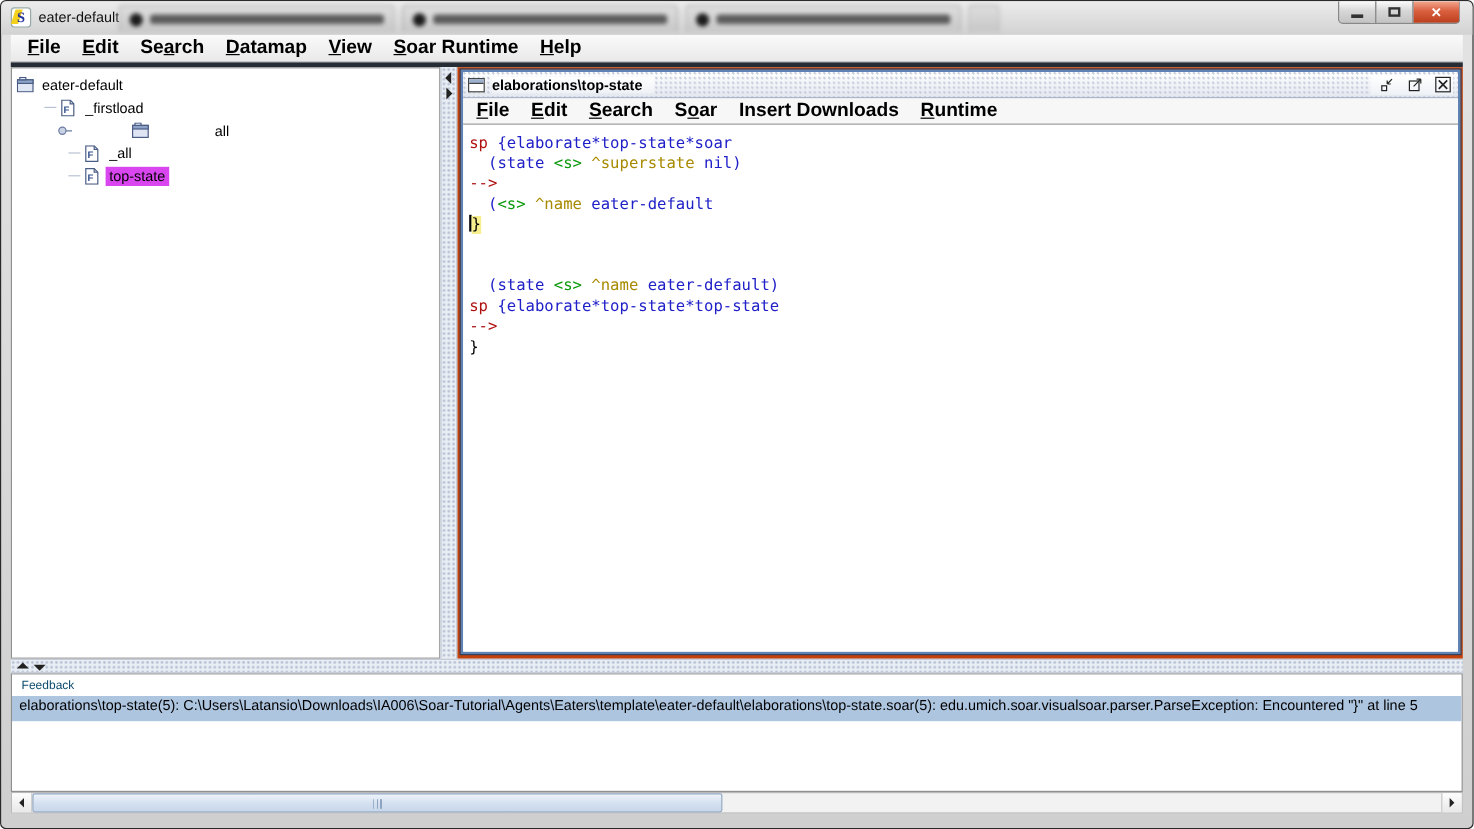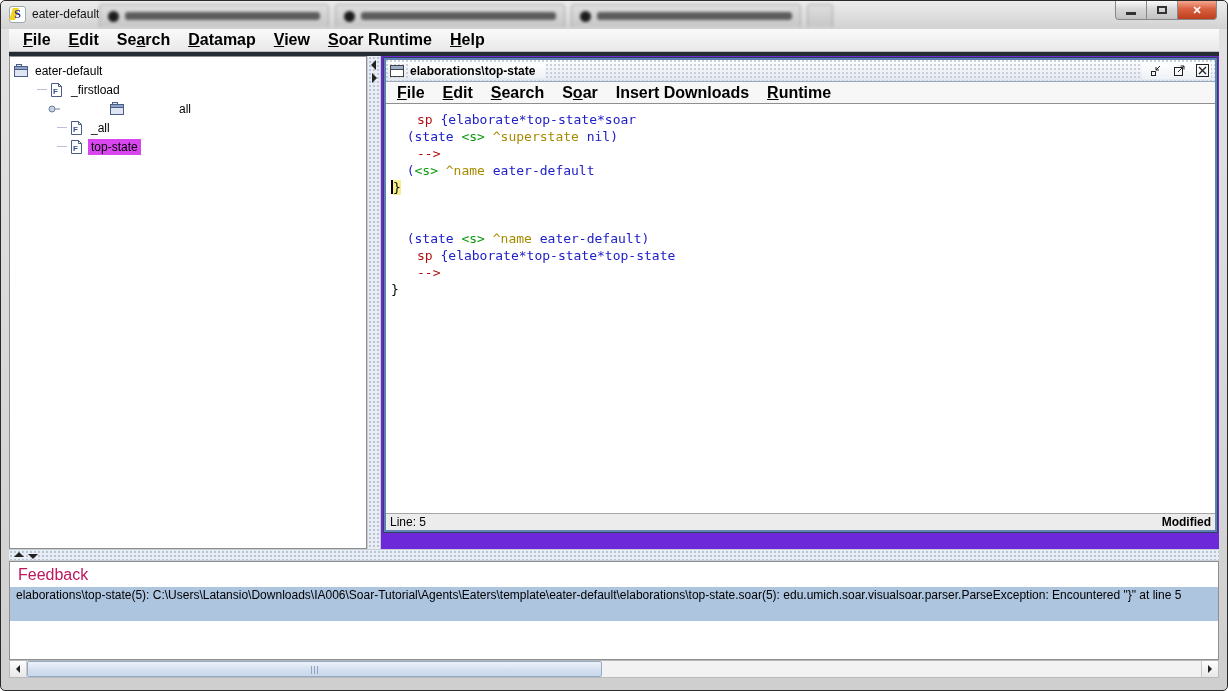--- a/index.html
+++ b/index.html
@@ -53,21 +53,21 @@
   .conn { width:10px; height:1px; background:#b9c2d4; }
 
   .vsplit { width:14px; position:relative; background:#e9edf4;
             background-image:radial-gradient(circle at 2px 2px,#b9c3d6 1px,transparent 1.2px);
             background-size:4px 4px; border-left:1px solid #c6ccd8; border-right:1px solid #c6ccd8; }
   .vsplit .tri-l { position:absolute; left:3px; top:4px; width:0; height:0;
             border:5px solid transparent; border-right-color:#222; border-left-width:0; }
   .vsplit .tri-r { position:absolute; left:4px; top:17px; width:0; height:0;
             border:5px solid transparent; border-left-color:#222; border-right-width:0; }
 
-  .desktop { flex:1; padding:2px 2px 17px 3px; background:#6d28d9; }
+  .desktop { flex:1; padding:2px 2px 4px 3px; background:#c2410c; }
 
   
   .iframe { width:100%; height:100%; border:2px solid #5f82b5; outline:1px solid #31415e;
             background:#fff; display:flex; flex-direction:column; }
   .if-titlebar { height:22px; flex:none; display:flex; align-items:center; padding:0 4px;
             border-bottom:1px solid #9aa7bd;
             background:linear-gradient(#ffffff,#e3e7ef);
             background-image:radial-gradient(circle at 1px 1px,#c8cfdd 1px,transparent 1.1px),
                              linear-gradient(#ffffff,#e3e7ef);
             background-size:4px 4px,100% 100%; }
@@ -77,42 +77,42 @@
               background:linear-gradient(#fff,#eef1f6); }
   .if-btns { margin-left:auto; display:flex; gap:6px; background:linear-gradient(#fff,#eef1f6); padding-left:6px; }
   .if-btn { width:17px; height:16px; display:flex; align-items:center; justify-content:center; }
 
   .if-menubar { height:22px; flex:none; background:#f7f7f7; border-bottom:1px solid #8f8f8f;
                 display:flex; align-items:center; padding-left:2px; }
 
   .editor { flex:1; background:#fff; overflow:hidden; padding:7px 0 0 5px;
             font-family:"DejaVu Sans Mono",monospace; font-size:13px; line-height:17px; cursor:text; }
   .code-line { min-height:17px; white-space:pre; }
-  .tk-r { color:#b01010;margin-left:26px; } .tk-b { color:#2020c8; } .tk-g { color:#0c9a0c; }
+  .tk-r { color:#b01010; } .tk-b { color:#2020c8; } .tk-g { color:#0c9a0c; }
   .tk-o { color:#a88a00; } .tk-p { color:#000; }
   .tk-h { color:#000; background:#f7ee8d; }
   .caret { display:inline-block; width:2px; height:14px; background:#000; vertical-align:-2px; }
 
   .if-status { height:17px; flex:none; background:#ececec; border-top:1px solid #a6a6a6;
                display:flex; align-items:center; padding:0 4px; font-size:12px; }
   .if-status .right { margin-left:auto; font-weight:bold; }
 
   
   .hsplit { height:12px; margin:0 8px; position:relative; background:#e9edf4;
             background-image:radial-gradient(circle at 2px 2px,#b9c3d6 1px,transparent 1.2px);
             background-size:4px 4px; border-top:1px solid #c6ccd8; border-bottom:1px solid #c6ccd8; }
   .hsplit .tri-u { position:absolute; left:5px; top:2px; width:0; height:0;
             border:5px solid transparent; border-bottom-color:#222; border-top-width:0; }
   .hsplit .tri-d { position:absolute; left:19px; top:4px; width:0; height:0;
             border:5px solid transparent; border-top-color:#222; border-bottom-width:0; }
 
   
   .feedback { height:99px; margin:0 8px; background:#fff; border:1px solid #8f8f8f; overflow:hidden; }
-  .fb-title { font-size:16px; color:#be185d; padding:4px 0 3px 8px; }
-  .fb-row { height:34px; background:#aec5e0; font-size:12px; color:#000; white-space:nowrap;
+  .fb-title { font-size:10px; color:#0c4a6e; padding:4px 0 3px 8px; }
+  .fb-row { height:21px; background:#aec5e0; font-size:12px; color:#000; white-space:nowrap;
             overflow:hidden; padding:1px 0 0 6px; }
 
   
   .hscroll { height:18px; margin:0 8px; position:relative; background:#f2f2f2;
              border:1px solid #b9b9b9; }
   .sbtn { position:absolute; top:0; width:17px; height:16px; background:linear-gradient(#fdfdfd,#e8e8e8);
           border-right:1px solid #c8c8c8; display:flex; align-items:center; justify-content:center; }
   .sbtn.right { right:0; border-right:none; border-left:1px solid #c8c8c8; }
   .sbtn .tl { width:0; height:0; border:4px solid transparent; border-right-color:#222; border-left-width:0; }
   .sbtn .tr { width:0; height:0; border:4px solid transparent; border-left-color:#222; border-right-width:0; }
@@ -285,24 +285,20 @@
             <div class="code-line"><span class="tk-b">  (</span><span class="tk-g">&lt;s&gt;</span><span class="tk-p"> </span><span class="tk-o">^name</span><span class="tk-p"> </span><span class="tk-b">eater-default</span></div>
             <div class="code-line"><span class="caret"></span><span class="tk-h">}</span></div>
             <div class="code-line"></div>
             <div class="code-line"></div>
             <div class="code-line"><span class="tk-b">  (state </span><span class="tk-g">&lt;s&gt;</span><span class="tk-p"> </span><span class="tk-o">^name</span><span class="tk-p"> </span><span class="tk-b">eater-default)</span></div>
             <div class="code-line"><span class="tk-r">sp </span><span class="tk-b">{elaborate*top-state*top-state</span></div>
             <div class="code-line"><span class="tk-r">--&gt;</span></div>
             <div class="code-line"><span class="tk-p">}</span></div>
           </div>
 
-        <div class="if-status">
-          <span>Line: 5</span>
-          <span class="right">Modified</span>
-        </div>
 
       </div>
     </div>
   </div>
 
   <div class="hsplit">
     <div class="tri-u"></div>
     <div class="tri-d"></div>
   </div>
 

